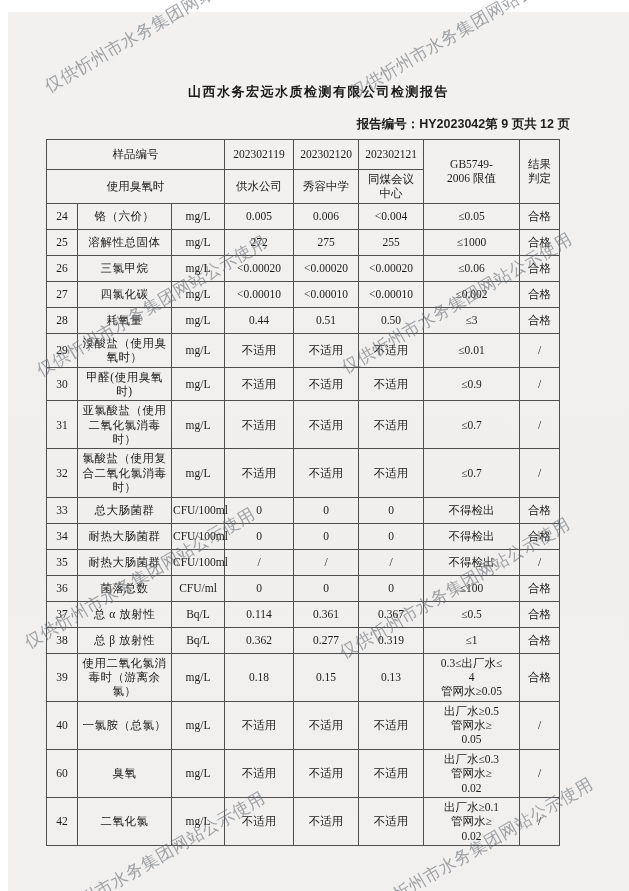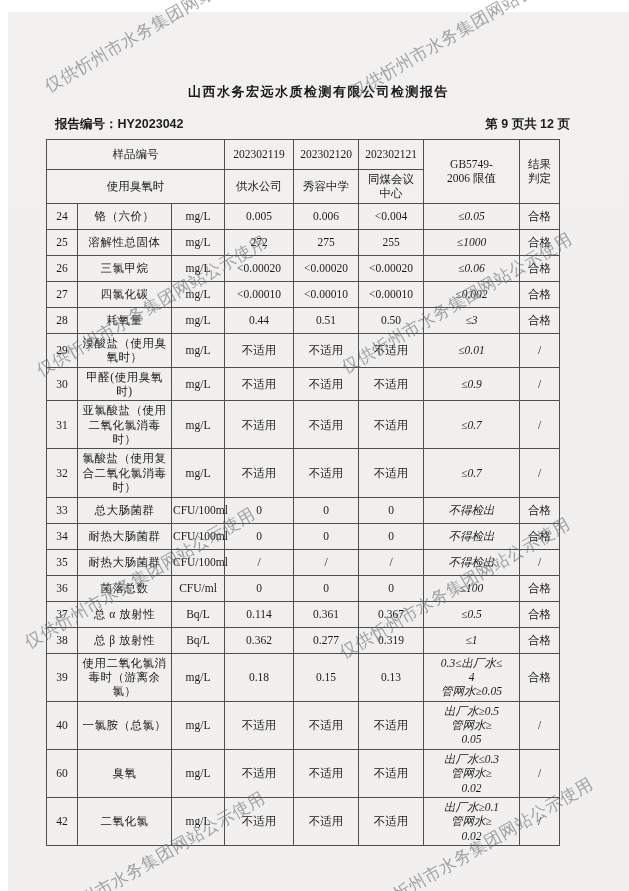--- a/index.html
+++ b/index.html
@@ -23,21 +23,21 @@
     font-family: "Liberation Sans", "DejaVu Sans", sans-serif;
     font-weight: 700;
     font-size: 13px;
     letter-spacing: 1.5px;
     color: #181818;
   }
   .meta-row {
     margin-top: 15px;
     padding: 0 59px 0 47px;
     display: flex;
-    justify-content: space-between;
+    justify-content: flex-end;
     align-items: baseline;
     font-family: "Liberation Sans", "DejaVu Sans", sans-serif;
     font-weight: 600;
     font-size: 12.5px;
     color: #1d1d1d;
   }
   table.report {
     margin: 6px 6px 0 38px;
     width: 513px;
     border-collapse: collapse;
@@ -57,21 +57,21 @@
   table.report tbody td { height: 26px; }
   .limit-head, .result-head { line-height: 29px; white-space: pre-line; }
   td.name-cell {
     text-align: left;
     padding: 2px 1px 2px 6px;
     font-size: 11px;
     line-height: 15px;
     letter-spacing: 0.5px;
   }
   td.unit-small { font-size: 9.5px; letter-spacing: 0; }
-  td.limit-cell { white-space: pre-line; line-height: 13px; font-size: 11px; font-style: italic; }
+  td.limit-cell { white-space: pre-line; line-height: 13px; font-size: 11px; }
   
   .wm {
     position: absolute;
     white-space: nowrap;
     font-family: "Liberation Sans", "DejaVu Sans", sans-serif;
     font-size: 17px;
     letter-spacing: 0.5px;
     color: rgba(98, 103, 112, 0.58);
     pointer-events: none;
     z-index: 5;

